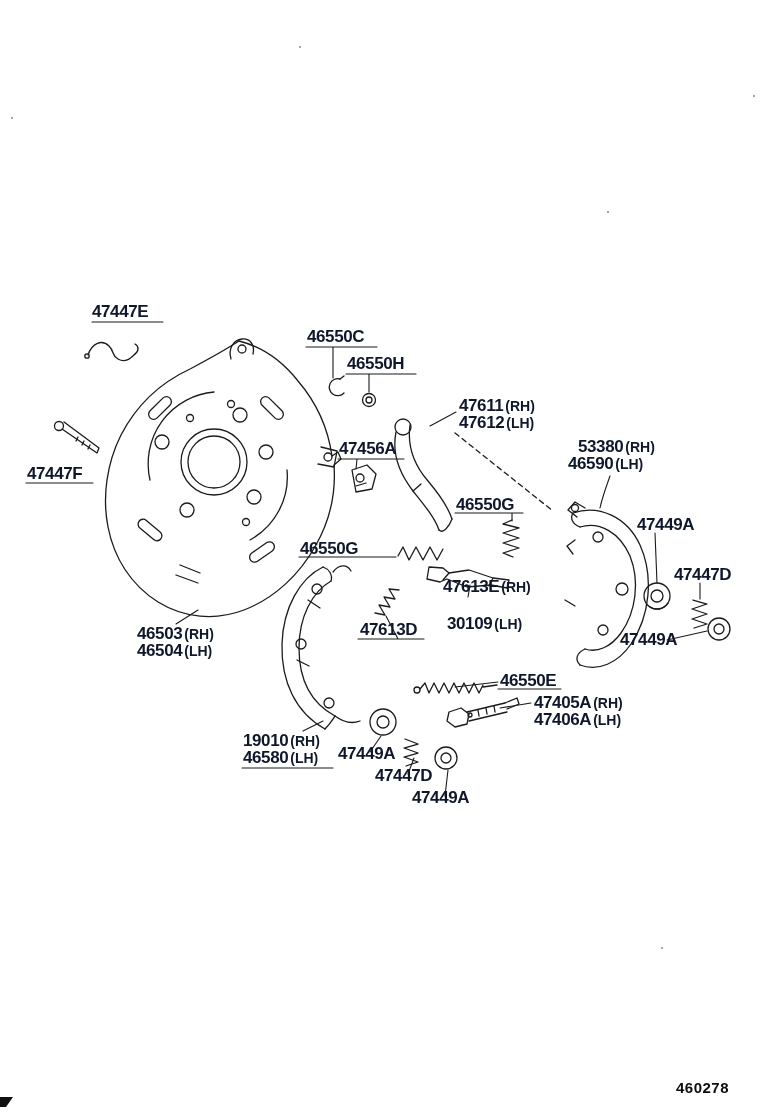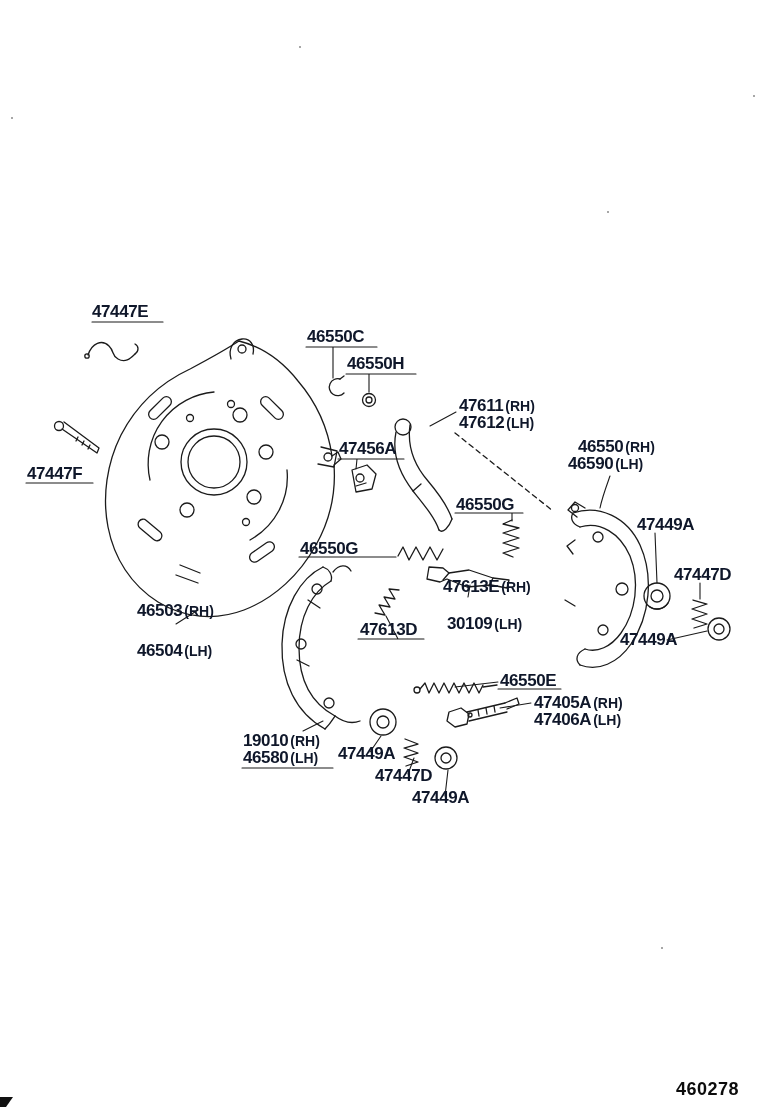--- a/index.html
+++ b/index.html
@@ -19,21 +19,21 @@
     font-size: 17px;
     letter-spacing: -0.4px;
     line-height: 1;
     white-space: nowrap;
   }
   .label .sfx { font-size: 14px; letter-spacing: 0; margin-left: 2px; }
   .fig-number {
     position: absolute;
     color: #0c0c0c;
     font-weight: bold;
-    font-size: 18px;
+    font-size: 15px;
     letter-spacing: 0.5px;
   }
 </style>
 </head>
 <body>
 
 <svg class="art" width="760" height="1112" viewBox="0 0 760 1112">
   <g stroke="#1b1b1b" fill="none" stroke-width="1.3" stroke-linecap="round" stroke-linejoin="round">
 
     <g stroke="none" fill="#8a8a8a">
@@ -213,32 +213,32 @@
     </g>
   </g>
 </svg>
 
 <div class="label" style="left:92px;  top:303px"><span>47447E</span><span class="sfx"></span></div>
 <div class="label" style="left:307px; top:328px"><span>46550C</span><span class="sfx"></span></div>
 <div class="label" style="left:347px; top:355px"><span>46550H</span><span class="sfx"></span></div>
 <div class="label" style="left:459px; top:397px"><span>47611</span><span class="sfx">(RH)</span></div>
 <div class="label" style="left:459px; top:414px"><span>47612</span><span class="sfx">(LH)</span></div>
 <div class="label" style="left:339px; top:440px"><span>47456A</span><span class="sfx"></span></div>
-<div class="label" style="left:578px; top:438px"><span>46550</span><span class="sfx">(RH)</span></div>
+<div class="label" style="left:578px; top:438px"><span>53380</span><span class="sfx">(RH)</span></div>
 <div class="label" style="left:568px; top:455px"><span>46590</span><span class="sfx">(LH)</span></div>
 <div class="label" style="left:456px; top:496px"><span>46550G</span><span class="sfx"></span></div>
 <div class="label" style="left:637px; top:516px"><span>47449A</span><span class="sfx"></span></div>
 <div class="label" style="left:300px; top:540px"><span>46550G</span><span class="sfx"></span></div>
 <div class="label" style="left:674px; top:566px"><span>47447D</span><span class="sfx"></span></div>
 <div class="label" style="left:27px;  top:465px"><span>47447F</span><span class="sfx"></span></div>
 <div class="label" style="left:443px; top:578px"><span>47613E</span><span class="sfx">(RH)</span></div>
 <div class="label" style="left:447px; top:615px"><span>30109</span><span class="sfx">(LH)</span></div>
 <div class="label" style="left:360px; top:621px"><span>47613D</span><span class="sfx"></span></div>
 <div class="label" style="left:620px; top:631px"><span>47449A</span><span class="sfx"></span></div>
-<div class="label" style="left:137px; top:602px"><span>46503</span><span class="sfx">(RH)</span></div>
+<div class="label" style="left:137px; top:625px"><span>46503</span><span class="sfx">(RH)</span></div>
 <div class="label" style="left:137px; top:642px"><span>46504</span><span class="sfx">(LH)</span></div>
 <div class="label" style="left:500px; top:672px"><span>46550E</span><span class="sfx"></span></div>
 <div class="label" style="left:534px; top:694px"><span>47405A</span><span class="sfx">(RH)</span></div>
 <div class="label" style="left:534px; top:711px"><span>47406A</span><span class="sfx">(LH)</span></div>
 <div class="label" style="left:243px; top:732px"><span>19010</span><span class="sfx">(RH)</span></div>
 <div class="label" style="left:243px; top:749px"><span>46580</span><span class="sfx">(LH)</span></div>
 <div class="label" style="left:338px; top:745px"><span>47449A</span><span class="sfx"></span></div>
 <div class="label" style="left:375px; top:767px"><span>47447D</span><span class="sfx"></span></div>
 <div class="label" style="left:412px; top:789px"><span>47449A</span><span class="sfx"></span></div>
 

